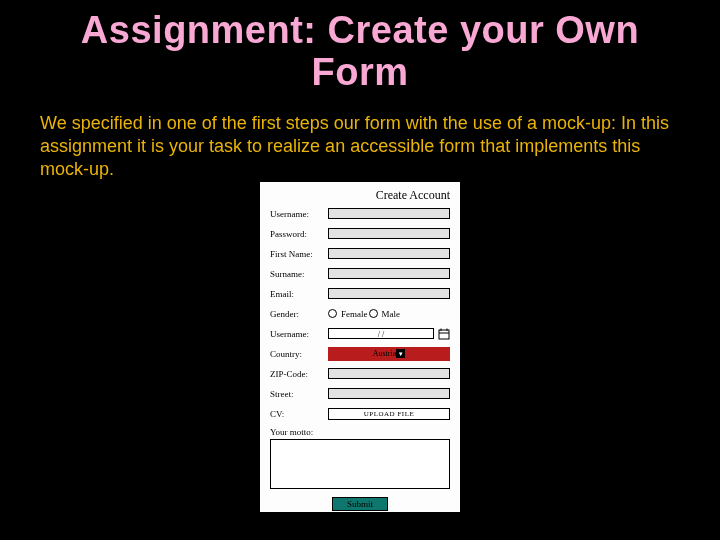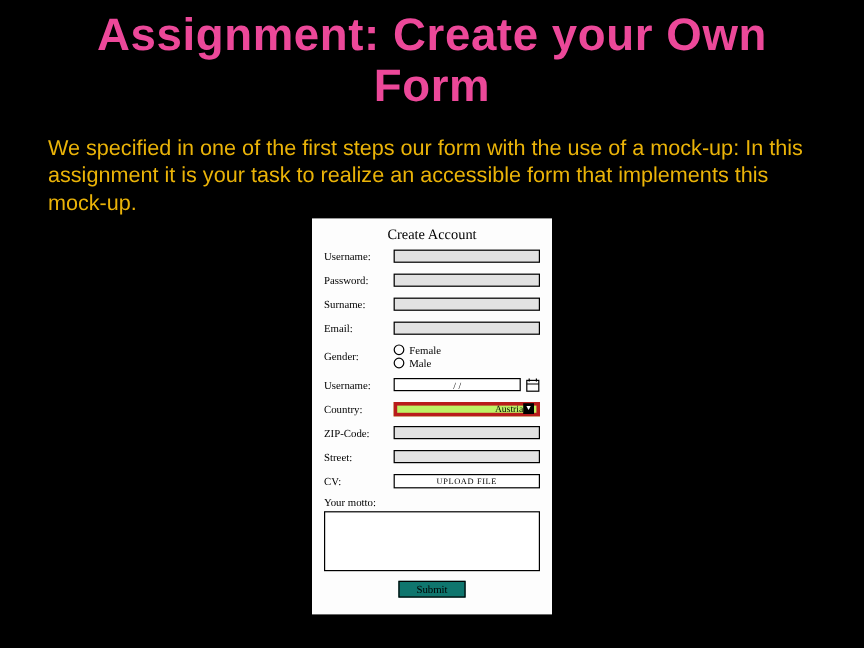--- a/index.html
+++ b/index.html
@@ -12,21 +12,21 @@
     overflow: hidden;
   }
   .slide {
     width: 720px;
     height: 540px;
     position: relative;
     box-sizing: border-box;
     padding: 10px 40px 20px 40px;
   }
   .title {
-    color: #ec4899;
+    color: #f9a8d4;
     font-size: 38px;
     font-weight: bold;
     text-align: center;
     line-height: 1.1;
     margin: 0 0 18px 0;
     letter-spacing: 0.5px;
   }
   .body-text {
     color: #eab308;
     font-size: 18px;
@@ -44,21 +44,21 @@
     height: 330px;
     background: #fdfdfd;
     color: #000;
     padding: 6px 10px 8px 10px;
     box-sizing: border-box;
     font-family: "Comic Sans MS", "Segoe Script", cursive;
     font-size: 10px;
     position: relative;
   }
   .m-title {
-    text-align: center;
+    text-align: right;
     font-size: 12px;
     margin-bottom: 4px;
   }
   .m-row {
     display: flex;
     align-items: center;
     margin-bottom: 6px;
     min-height: 14px;
   }
   .m-label {
@@ -69,21 +69,21 @@
   .m-input {
     flex: 1;
     height: 11px;
     border: 1px solid #000;
     background: #e2e2e2;
     box-sizing: border-box;
   }
   .m-radio-group {
     flex: 1;
     display: flex;
-    flex-direction: column;
+    flex-direction: row;
     gap: 1px;
   }
   .m-radio {
     display: flex;
     align-items: center;
     gap: 4px;
     font-size: 9px;
   }
   .m-dot {
     width: 7px;
@@ -112,25 +112,25 @@
     height: 12px;
   }
   .m-cal svg {
     width: 12px;
     height: 12px;
     display: block;
   }
   .m-select {
     flex: 1;
     height: 12px;
-    border: 3px solid #b91c1c;
-    background: #bef264;
-    display: flex;
-    align-items: center;
-    justify-content: flex-end;
+    border: 7px solid #b91c1c;
+    background: #fca5a5;
+    display: flex;
+    align-items: center;
+    justify-content: center;
     padding: 0 2px;
     font-size: 8px;
     box-sizing: border-box;
   }
   .m-select-arrow {
     width: 9px;
     height: 9px;
     background: #000;
     display: flex;
     align-items: center;
@@ -188,20 +188,24 @@
       <div class="m-row">
         <div class="m-label">Username:</div>
         <div class="m-input"></div>
       </div>
 
       <div class="m-row">
         <div class="m-label">Password:</div>
         <div class="m-input"></div>
       </div>
 
+      <div class="m-row">
+        <div class="m-label">First Name:</div>
+        <div class="m-input"></div>
+      </div>
 
       <div class="m-row">
         <div class="m-label">Surname:</div>
         <div class="m-input"></div>
       </div>
 
       <div class="m-row">
         <div class="m-label">Email:</div>
         <div class="m-input"></div>
       </div>

